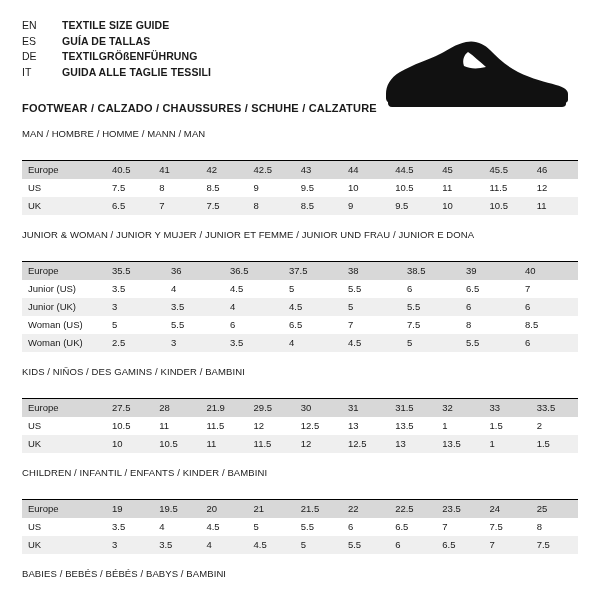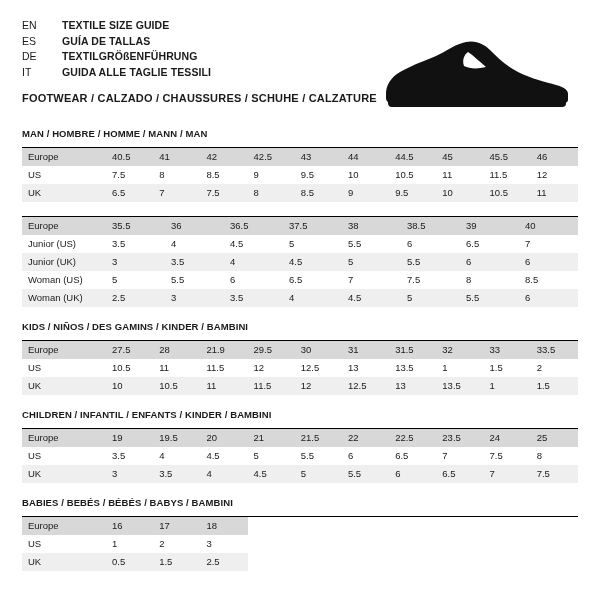--- a/index.html
+++ b/index.html
@@ -50,32 +50,32 @@
     position: absolute;
     right: 8px;
     top: 20px;
     width: 190px;
     height: 72px;
   }
 
   .category-title {
     font-size: 11px;
     font-weight: bold;
-    margin-top: 12px;
+    margin-top: 22px;
     letter-spacing: 0.2px;
   }
 
   
   .section {
     margin-top: 14px;
   }
   .section-title {
     font-size: 9.5px;
-    font-weight: bold;
-    padding-bottom: 8px;
+    font-weight: normal;
+    padding-bottom: 21px;
     letter-spacing: 0.1px;
     margin-top: 8px;
   }
   .rule {
     height: 1px;
     background: #000000;
     margin-bottom: 0;
   }
   table.sizes {
     border-collapse: collapse;
@@ -186,20 +186,21 @@
               <td>9</td>
               <td>9.5</td>
               <td>10</td>
               <td>10.5</td>
               <td>11</td>
             </tr>
           </tbody>
         </table>
       </div>
       <div class="section">
+        <div class="section-title">JUNIOR &amp; WOMAN / JUNIOR Y MUJER / JUNIOR ET FEMME / JUNIOR UND FRAU / JUNIOR E DONA</div>
         <div class="rule"></div>
         <table class="sizes">
           <tbody>
             <tr class="head">
               <td class="label">Europe</td>
               <td>35.5</td>
               <td>36</td>
               <td>36.5</td>
               <td>37.5</td>
               <td>38</td>

